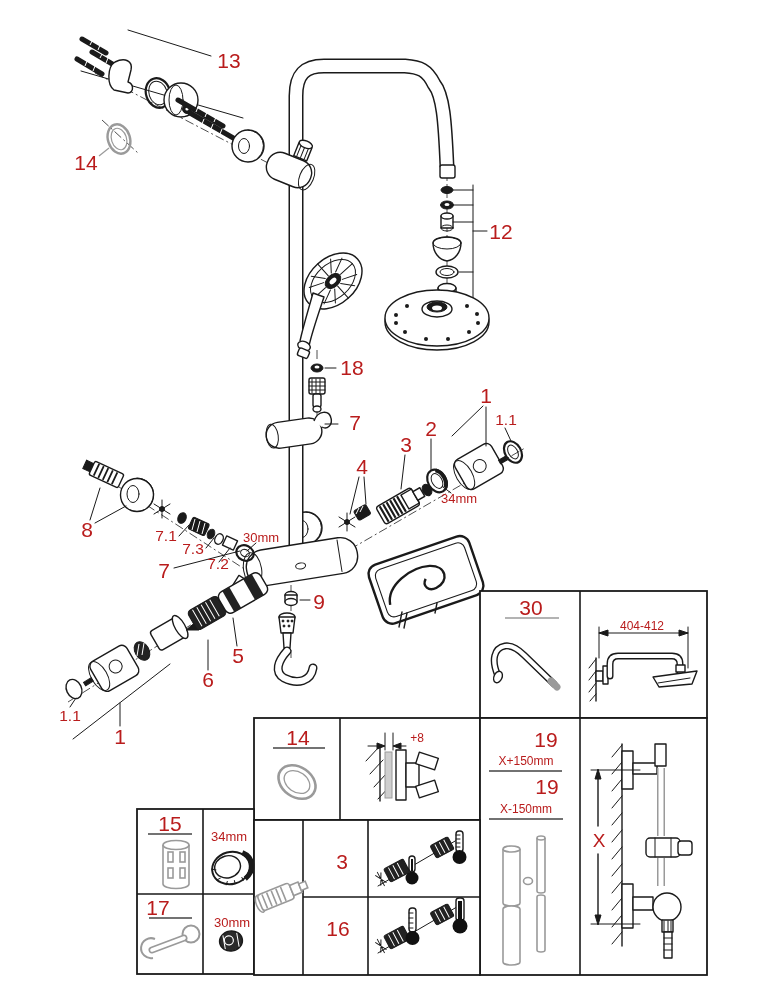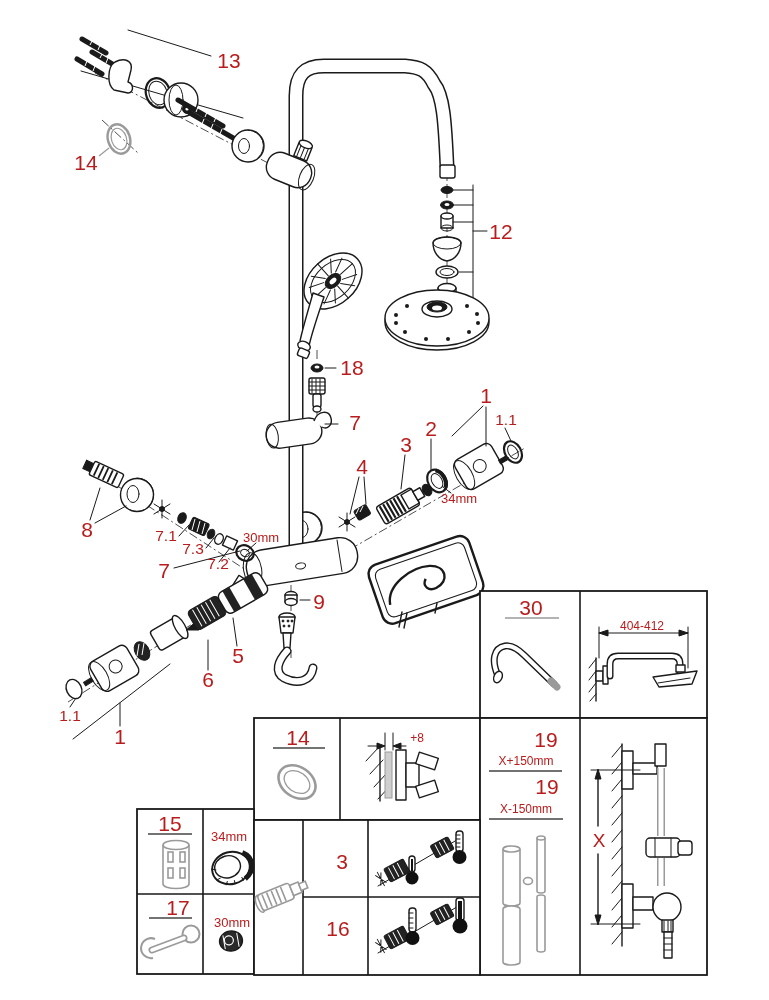--- a/index.html
+++ b/index.html
@@ -491,17 +491,17 @@
 <div class="lbl dim" style="left:642px;top:626px">404-412</div>
 <div class="lbl big" style="left:298px;top:737px">14</div>
 <div class="lbl dim" style="left:417px;top:738px">+8</div>
 <div class="lbl big" style="left:546px;top:739px">19</div>
 <div class="lbl dim" style="left:526px;top:761px">X+150mm</div>
 <div class="lbl big" style="left:547px;top:786px">19</div>
 <div class="lbl dim" style="left:526px;top:809px">X-150mm</div>
 <div class="lbl xl" style="left:599px;top:840px">X</div>
 <div class="lbl big" style="left:170px;top:823px">15</div>
 <div class="lbl sm" style="left:229px;top:836px">34mm</div>
-<div class="lbl big" style="left:178px;top:907px">17</div>
+<div class="lbl big" style="left:158px;top:907px">17</div>
 <div class="lbl sm" style="left:232px;top:922px">30mm</div>
 <div class="lbl big" style="left:342px;top:861px">3</div>
 <div class="lbl big" style="left:338px;top:928px">16</div>
 </div>
 
 </body></html>

